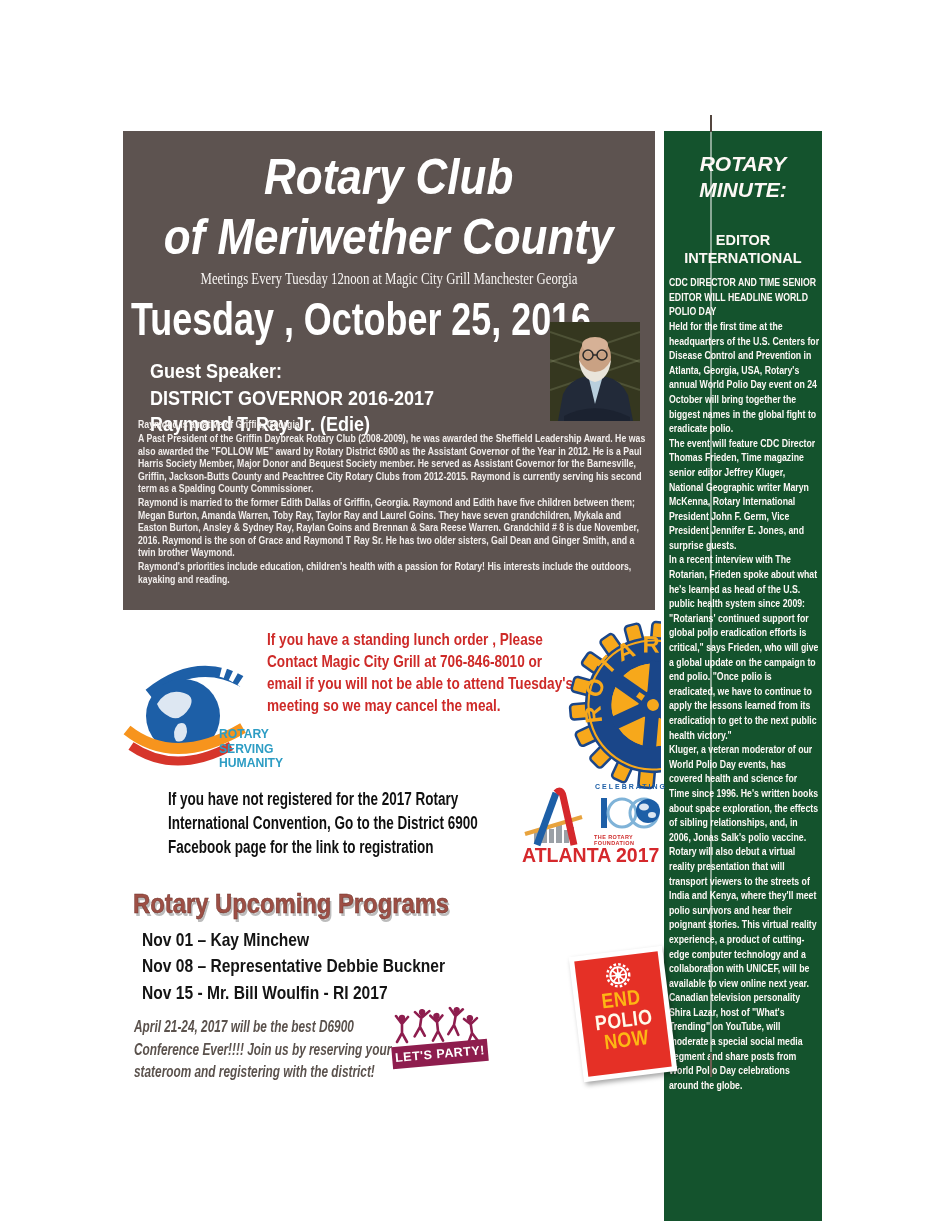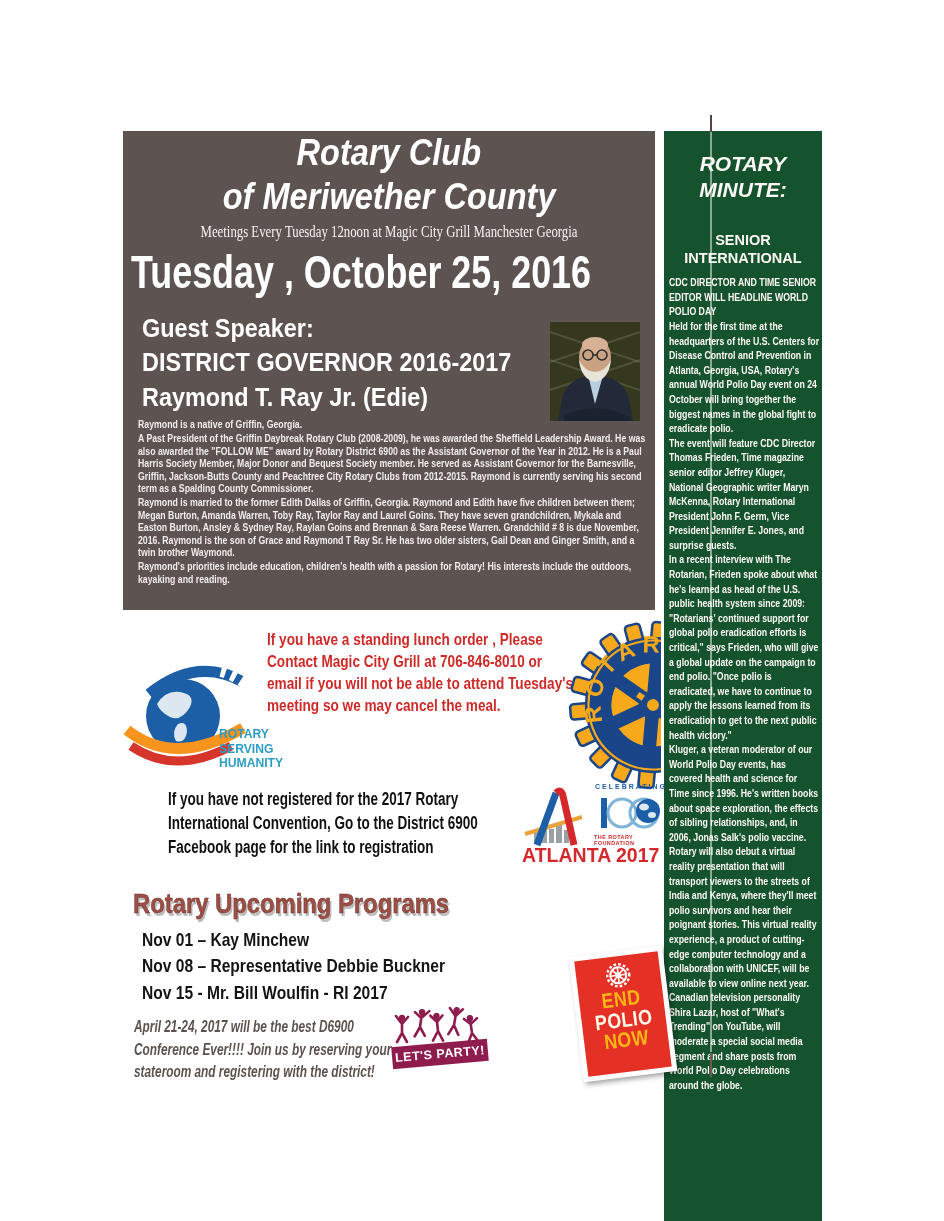--- a/index.html
+++ b/index.html
@@ -2,28 +2,28 @@
 <html><head>
 <meta charset="utf-8">
 <style>
   html,body { margin:0; padding:0; background:#ffffff; }
   #page { position:relative; width:944px; height:1221px; background:#fff;
           font-family:"Liberation Sans",sans-serif; overflow:hidden; }
 
   
   .panel { position:absolute; left:123px; top:131px; width:532px; height:479px;
            background:#5d5350; color:#fff; }
-  .panel-title { text-align:center; font-weight:bold; font-style:italic;
-                 font-size:37px; line-height:1.2; }
+  .panel-title { text-align:center; padding-top:16px; font-weight:bold; font-style:italic;
+                 font-size:50px; line-height:1.2; }
   .panel-title .tline { display:inline-block; transform:scaleX(0.88); white-space:nowrap; }
   .panel-subtitle { text-align:center; margin-top:3px; font-family:"Liberation Serif",serif;
                     font-size:16px; color:#f7f4f2; transform:scaleX(0.8); white-space:nowrap; }
   .panel-date { margin:4px 0 0 8px; font-weight:bold; font-size:46px; white-space:nowrap;
                 transform:scaleX(0.78); transform-origin:0 50%; letter-spacing:0; }
-  .speaker { margin:12px 0 0 19px; font-weight:bold; font-size:26px; line-height:1.33; }
+  .speaker { margin:12px 0 0 27px; font-weight:bold; font-size:20px; line-height:1.33; }
   .speaker .sline { display:inline-block; transform:scaleX(0.9); transform-origin:0 50%; white-space:nowrap; }
   .bio { position:absolute; left:15px; top:287px; width:672px; transform:scaleX(0.76);
          transform-origin:0 0; font-size:11.5px; font-weight:bold; line-height:1.08; color:#f1edeb; }
   .bio p { margin:0 0 2px 0; }
   .photo { position:absolute; left:427px; top:191px; width:90px; height:99px; }
 
   
   .sidebar { position:absolute; left:664px; top:131px; width:158px; height:1125px;
              background:#14532d; color:#fdf8f5; }
   .sb-title { margin-top:20px; text-align:center; font-style:italic; font-weight:bold;
@@ -128,21 +128,21 @@
     <div class="bio">
       <p>Raymond is a native of Griffin, Georgia.</p>
       <p>A Past President of the Griffin Daybreak Rotary Club (2008-2009), he was awarded the Sheffield Leadership Award. He was also awarded the "FOLLOW ME" award by Rotary District 6900 as the Assistant Governor of the Year in 2012. He is a Paul Harris Society Member, Major Donor and Bequest Society member. He served as Assistant Governor for the Barnesville, Griffin, Jackson-Butts County and Peachtree City Rotary Clubs from 2012-2015. Raymond is currently serving his second term as a Spalding County Commissioner.</p>
       <p>Raymond is married to the former Edith Dallas of Griffin, Georgia. Raymond and Edith have five children between them; Megan Burton, Amanda Warren, Toby Ray, Taylor Ray and Laurel Goins. They have seven grandchildren, Mykala and Easton Burton, Ansley &amp; Sydney Ray, Raylan Goins and Brennan &amp; Sara Reese Warren. Grandchild # 8 is due November, 2016. Raymond is the son of Grace and Raymond T Ray Sr. He has two older sisters, Gail Dean and Ginger Smith, and a twin brother Waymond.</p>
       <p>Raymond's priorities include education, children's health with a passion for Rotary! His interests include the outdoors, kayaking and reading.</p>
     </div>
   </div>
 
   <div class="sidebar">
     <div class="sb-title">ROTARY MINUTE:</div>
-    <div class="sb-heading">SENIOR INTERNATIONAL</div>
+    <div class="sb-heading">EDITOR INTERNATIONAL</div>
     <div class="sb-body">
       <p>CDC DIRECTOR AND TIME SENIOR EDITOR WILL HEADLINE WORLD POLIO DAY</p>
       <p>Held for the first time at the headquarters of the U.S. Centers for Disease Control and Prevention in Atlanta, Georgia, USA, Rotary's annual World Polio Day event on 24 October will bring together the biggest names in the global fight to eradicate polio.</p>
       <p>The event will feature CDC Director Thomas Frieden, Time magazine senior editor Jeffrey Kluger, National Geographic writer Maryn McKenna, Rotary International President John F. Germ, Vice President Jennifer E. Jones, and surprise guests.</p>
       <p>In a recent interview with The Rotarian, Frieden spoke about what he's learned as head of the U.S. public health system since 2009:</p>
       <p>"Rotarians' continued support for global polio eradication efforts is critical," says Frieden, who will give a global update on the campaign to end polio. "Once polio is eradicated, we have to continue to apply the lessons learned from its eradication to get to the next public health victory."</p>
       <p>Kluger, a veteran moderator of our World Polio Day events, has covered health and science for Time since 1996. He's written books about space exploration, the effects of sibling relationships, and, in 2006, Jonas Salk's polio vaccine.</p>
       <p>Rotary will also debut a virtual reality presentation that will transport viewers to the streets of India and Kenya, where they'll meet polio survivors and hear their poignant stories. This virtual reality experience, a product of cutting-edge computer technology and a collaboration with UNICEF, will be available to view online next year.</p>
       <p>Canadian television personality Shira Lazar, host of "What's Trending" on YouTube, will moderate a special social media segment and share posts from World Polio Day celebrations around the globe.</p>
     </div>

